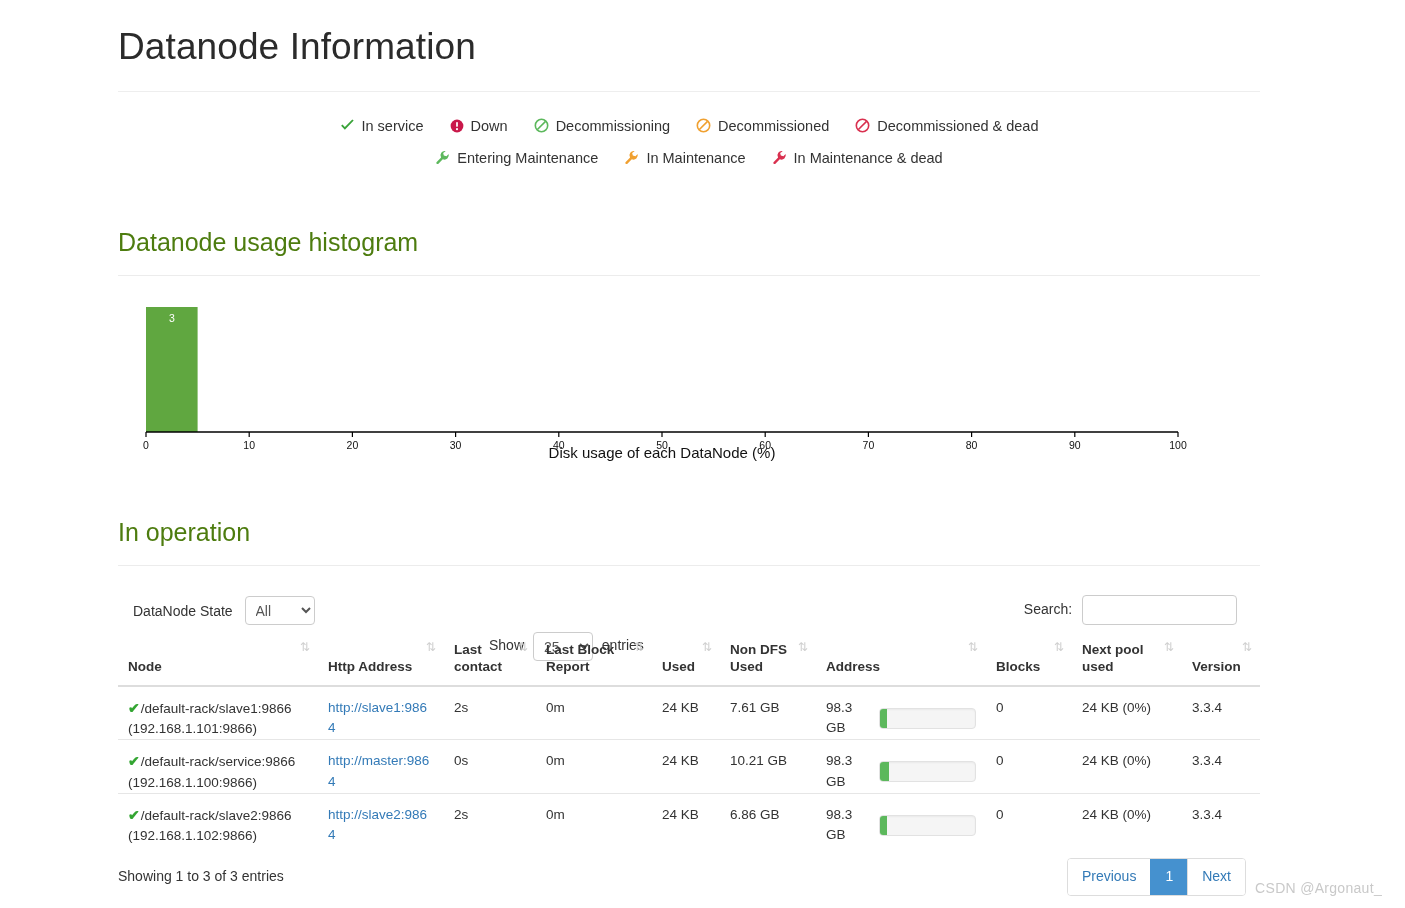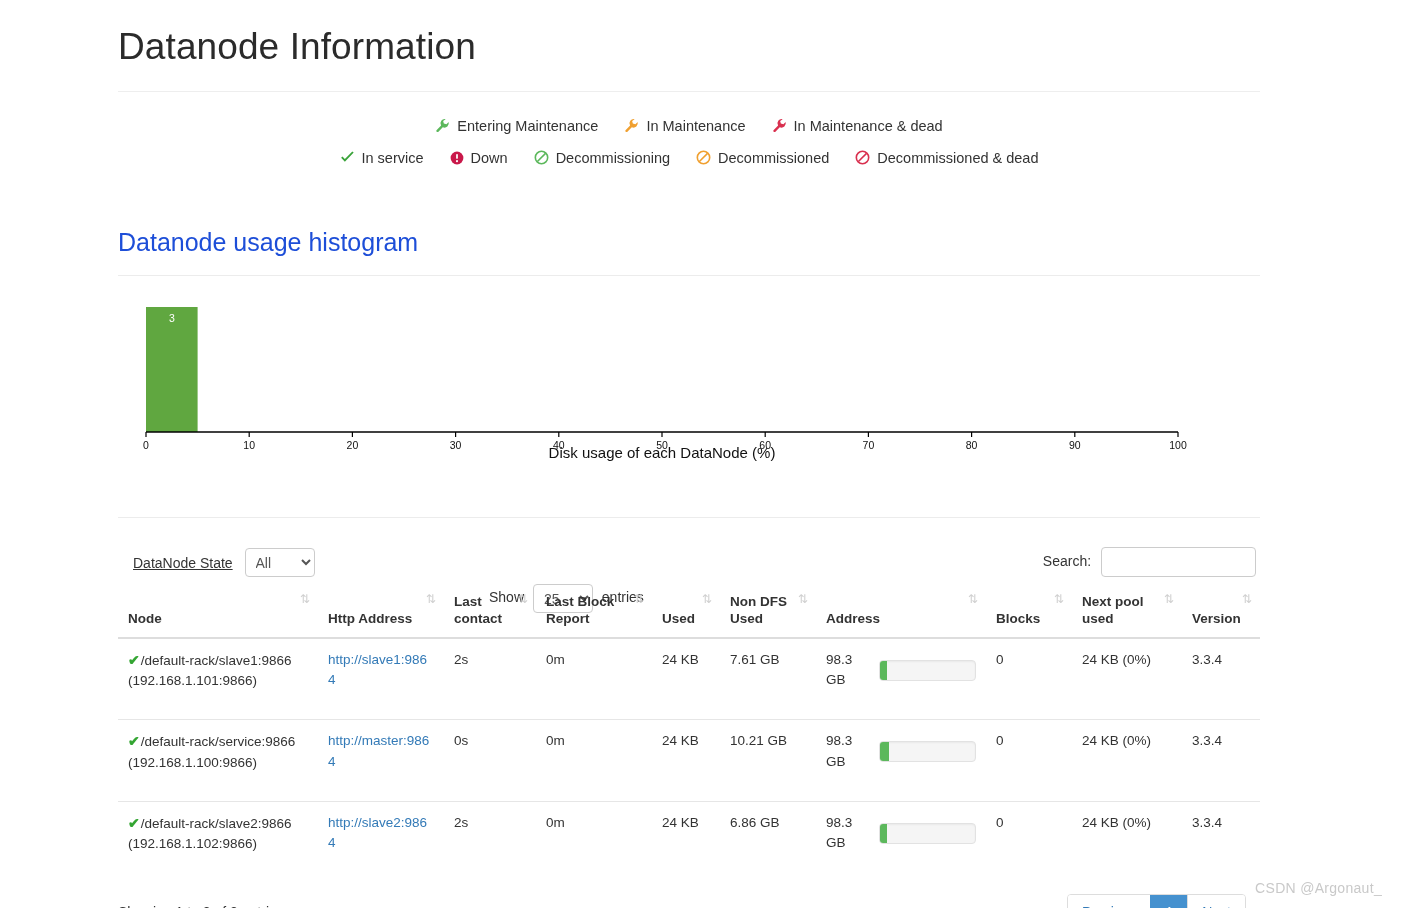--- a/index.html
+++ b/index.html
@@ -57,21 +57,21 @@
     white-space: nowrap;
     vertical-align: middle;
   }
   .legend-label { margin-left: 7px; vertical-align: middle; }
   .legend-ico { display: inline-block; vertical-align: -3px; }
 
   
   .section-head {
     font-size: 25px;
     font-weight: 400;
-    color: #1d4ed8;
+    color: #4d7c0f;
     margin: 0;
     line-height: 1.2;
   }
   .section-rule {
     border: 0;
     border-top: 1px solid #ececec;
     margin: 18px 0 0 0;
   }
   .histogram-section { margin-top: 54px; }
   .inop-section { margin-top: 50px; }
@@ -92,21 +92,21 @@
     height: 46px;
   }
   .ctl-state {
     position: absolute;
     left: 15px;
     top: 8px;
     font-size: 14px;
     color: #333;
     white-space: nowrap;
   }
-  .ctl-state label { vertical-align: middle; text-decoration: underline; }
+  .ctl-state label { vertical-align: middle; }
   select.mini {
     font-family: "Liberation Sans", sans-serif;
     font-size: 14px;
     color: #555;
     height: 29px;
     padding: 2px 4px 2px 6px;
     border: 1px solid #ccc;
     border-radius: 4px;
     background: #fff;
     vertical-align: middle;
@@ -118,21 +118,21 @@
     position: absolute;
     left: 371px;
     top: 8px;
     font-size: 14px;
     color: #333;
     white-space: nowrap;
     margin-top: 36px;
   }
   .ctl-search {
     position: absolute;
-    right: 4px;
+    right: 23px;
     top: 7px;
     font-size: 14px;
     color: #333;
     white-space: nowrap;
   }
   .ctl-search input {
     font-family: "Liberation Sans", sans-serif;
     font-size: 14px;
     width: 155px;
     height: 30px;
@@ -165,21 +165,21 @@
   .sort-ico {
     position: absolute;
     right: 9px;
     top: 6px;
     color: #cfcfcf;
     font-size: 12px;
     font-weight: normal;
     letter-spacing: -1px;
   }
   table.dt tbody td {
-    padding: 11px 10px 28px 10px;
+    padding: 11px 10px 0 10px;
     border-top: 1px solid #e6e6e6;
     color: #333;
     vertical-align: top;
     line-height: 1.5;
     word-break: break-word;
   }
   table.dt tbody tr:first-child td { border-top: 0; }
   a.http-link { color: #337ab7; text-decoration: none; }
 
   .ok-check {
@@ -254,43 +254,43 @@
 </head>
 <body>
 
 <div class="page">
   <div class="container">
 
     <h1 class="page-title">Datanode Information</h1>
     <hr class="title-rule">
 
     <div class="legend">
-      <div class="legend-row" id="legend-row-2"><span class="legend-item"><svg class="legend-ico" width="15" height="15" viewBox="0 0 16 16">
-              <path d="M11.4 1.2 a4.6 4.6 0 0 0-4.9 6.9 L1.6 13 a1.3 1.3 0 0 0 1.8 1.8 l4.9-4.9 a4.6 4.6 0 0 0 6.2-5.6 L12.2 6.6 L9.4 5.9 L8.7 3.1 Z" fill="#5cb85c"></path>
-            </svg><span class="legend-label">Entering Maintenance</span></span><span class="legend-item"><svg class="legend-ico" width="15" height="15" viewBox="0 0 16 16">
-              <path d="M11.4 1.2 a4.6 4.6 0 0 0-4.9 6.9 L1.6 13 a1.3 1.3 0 0 0 1.8 1.8 l4.9-4.9 a4.6 4.6 0 0 0 6.2-5.6 L12.2 6.6 L9.4 5.9 L8.7 3.1 Z" fill="#f0a030"></path>
-            </svg><span class="legend-label">In Maintenance</span></span><span class="legend-item"><svg class="legend-ico" width="15" height="15" viewBox="0 0 16 16">
-              <path d="M11.4 1.2 a4.6 4.6 0 0 0-4.9 6.9 L1.6 13 a1.3 1.3 0 0 0 1.8 1.8 l4.9-4.9 a4.6 4.6 0 0 0 6.2-5.6 L12.2 6.6 L9.4 5.9 L8.7 3.1 Z" fill="#d9304f"></path>
-            </svg><span class="legend-label">In Maintenance &amp; dead</span></span></div>
       <div class="legend-row" id="legend-row-1"><span class="legend-item"><svg class="legend-ico" width="15" height="15" viewBox="0 0 16 16">
               <path d="M1.2 8.2 L5.2 12.4 L14.6 2.6 L13.1 1.6 L5.2 9.6 L2.6 6.9 Z" fill="#39a339"></path>
             </svg><span class="legend-label">In service</span></span><span class="legend-item"><svg class="legend-ico" width="14" height="14" viewBox="0 0 16 16">
               <circle cx="8" cy="8" r="7.3" fill="#c9184a"></circle>
               <rect x="7" y="3.3" width="2" height="5.6" rx="1" fill="#fff"></rect>
               <circle cx="8" cy="11.6" r="1.2" fill="#fff"></circle>
             </svg><span class="legend-label">Down</span></span><span class="legend-item"><svg class="legend-ico" width="15" height="15" viewBox="0 0 16 16">
               <circle cx="8" cy="8" r="6.6" fill="none" stroke="#5cb85c" stroke-width="1.7"></circle>
               <line x1="3.6" y1="12.3" x2="12.3" y2="3.6" stroke="#5cb85c" stroke-width="1.7"></line>
             </svg><span class="legend-label">Decommissioning</span></span><span class="legend-item"><svg class="legend-ico" width="15" height="15" viewBox="0 0 16 16">
               <circle cx="8" cy="8" r="6.6" fill="none" stroke="#f0a030" stroke-width="1.7"></circle>
               <line x1="3.6" y1="12.3" x2="12.3" y2="3.6" stroke="#f0a030" stroke-width="1.7"></line>
             </svg><span class="legend-label">Decommissioned</span></span><span class="legend-item"><svg class="legend-ico" width="15" height="15" viewBox="0 0 16 16">
               <circle cx="8" cy="8" r="6.6" fill="none" stroke="#d9304f" stroke-width="1.7"></circle>
               <line x1="3.6" y1="12.3" x2="12.3" y2="3.6" stroke="#d9304f" stroke-width="1.7"></line>
             </svg><span class="legend-label">Decommissioned &amp; dead</span></span></div>
+      <div class="legend-row" id="legend-row-2"><span class="legend-item"><svg class="legend-ico" width="15" height="15" viewBox="0 0 16 16">
+              <path d="M11.4 1.2 a4.6 4.6 0 0 0-4.9 6.9 L1.6 13 a1.3 1.3 0 0 0 1.8 1.8 l4.9-4.9 a4.6 4.6 0 0 0 6.2-5.6 L12.2 6.6 L9.4 5.9 L8.7 3.1 Z" fill="#5cb85c"></path>
+            </svg><span class="legend-label">Entering Maintenance</span></span><span class="legend-item"><svg class="legend-ico" width="15" height="15" viewBox="0 0 16 16">
+              <path d="M11.4 1.2 a4.6 4.6 0 0 0-4.9 6.9 L1.6 13 a1.3 1.3 0 0 0 1.8 1.8 l4.9-4.9 a4.6 4.6 0 0 0 6.2-5.6 L12.2 6.6 L9.4 5.9 L8.7 3.1 Z" fill="#f0a030"></path>
+            </svg><span class="legend-label">In Maintenance</span></span><span class="legend-item"><svg class="legend-ico" width="15" height="15" viewBox="0 0 16 16">
+              <path d="M11.4 1.2 a4.6 4.6 0 0 0-4.9 6.9 L1.6 13 a1.3 1.3 0 0 0 1.8 1.8 l4.9-4.9 a4.6 4.6 0 0 0 6.2-5.6 L12.2 6.6 L9.4 5.9 L8.7 3.1 Z" fill="#d9304f"></path>
+            </svg><span class="legend-label">In Maintenance &amp; dead</span></span></div>
     </div>
 
     <div class="histogram-section">
       <h2 class="section-head">Datanode usage histogram</h2>
       <hr class="section-rule">
       <div class="histogram-wrap">
         <svg class="hist-svg" id="hist-svg" width="1142" height="175">
             <rect x="28" y="15" width="51.599999999999994" height="125" fill="#60a740"></rect>
             <text x="53.8" y="30" fill="#ffffff" font-size="10.5" font-family="Liberation Sans, sans-serif" text-anchor="middle">3</text>
             <line x1="28" y1="140" x2="1060" y2="140" stroke="#000" stroke-width="1.3"></line>
@@ -315,20 +315,21 @@
             <line x1="956.8000000000001" y1="140" x2="956.8000000000001" y2="145" stroke="#000" stroke-width="1.2"></line>
             <text x="956.8000000000001" y="157" fill="#111" font-size="10.5" font-family="Liberation Sans, sans-serif" text-anchor="middle">90</text>
             <line x1="1060" y1="140" x2="1060" y2="145" stroke="#000" stroke-width="1.2"></line>
             <text x="1060" y="157" fill="#111" font-size="10.5" font-family="Liberation Sans, sans-serif" text-anchor="middle">100</text>
             <text x="544" y="166" fill="#111" font-size="15" font-family="Liberation Sans, sans-serif" text-anchor="middle">Disk usage of each DataNode (%)</text>
           </svg>
       </div>
     </div>
 
     <div class="inop-section">
+      <h2 class="section-head">In operation</h2>
       <hr class="section-rule">
 
       <div class="table-block">
 
         <div class="controls">
           <div class="ctl-state">
             <label>DataNode State</label>
             <select class="mini state-sel">
               <option>All</option>
             </select>

